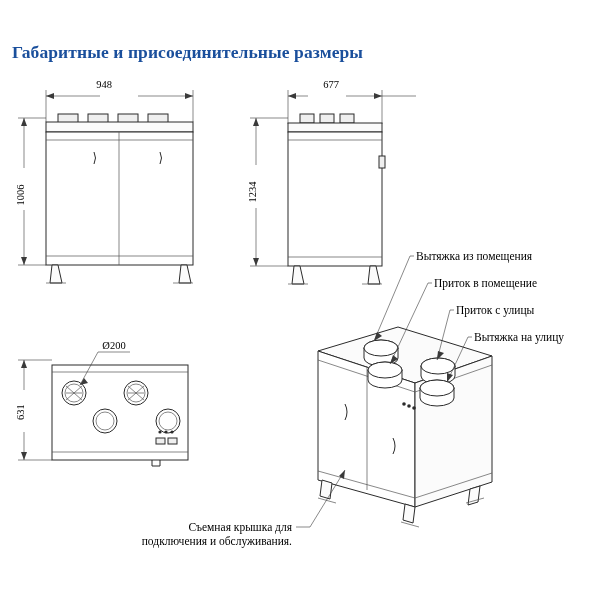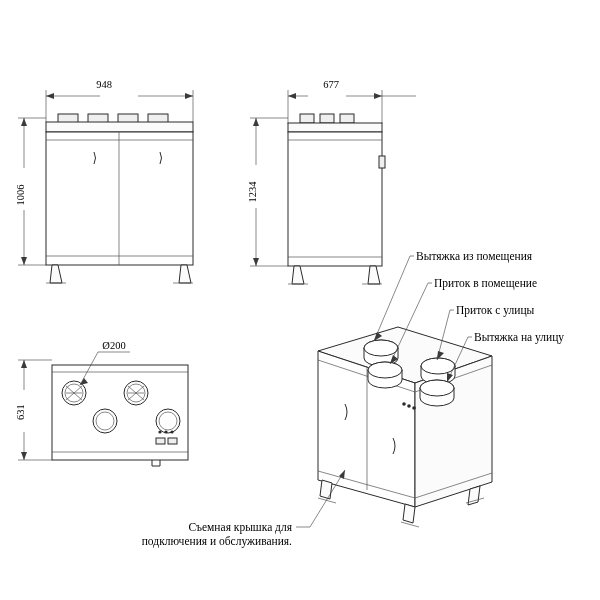--- a/index.html
+++ b/index.html
@@ -72,20 +72,21 @@
     fill: #efefef;
     stroke: #2b2b2b;
     stroke-width: 1;
   }
 </style>
 </head>
 <body>
 
 <div id="page">
 
+  <div class="title">Габаритные и присоединительные размеры</div>
 
   <svg class="diagram" viewBox="0 0 600 600">
 
     <g>
 
       <line class="ln-dim" x1="46" y1="96" x2="100" y2="96"></line>
       <line class="ln-dim" x1="138" y1="96" x2="193" y2="96"></line>
       <polygon points="46,96 54,93 54,99" fill="#3a3a3a"></polygon>
       <polygon points="193,96 185,93 185,99" fill="#3a3a3a"></polygon>
       <line class="ln-dim" x1="46" y1="90" x2="46" y2="122"></line>

